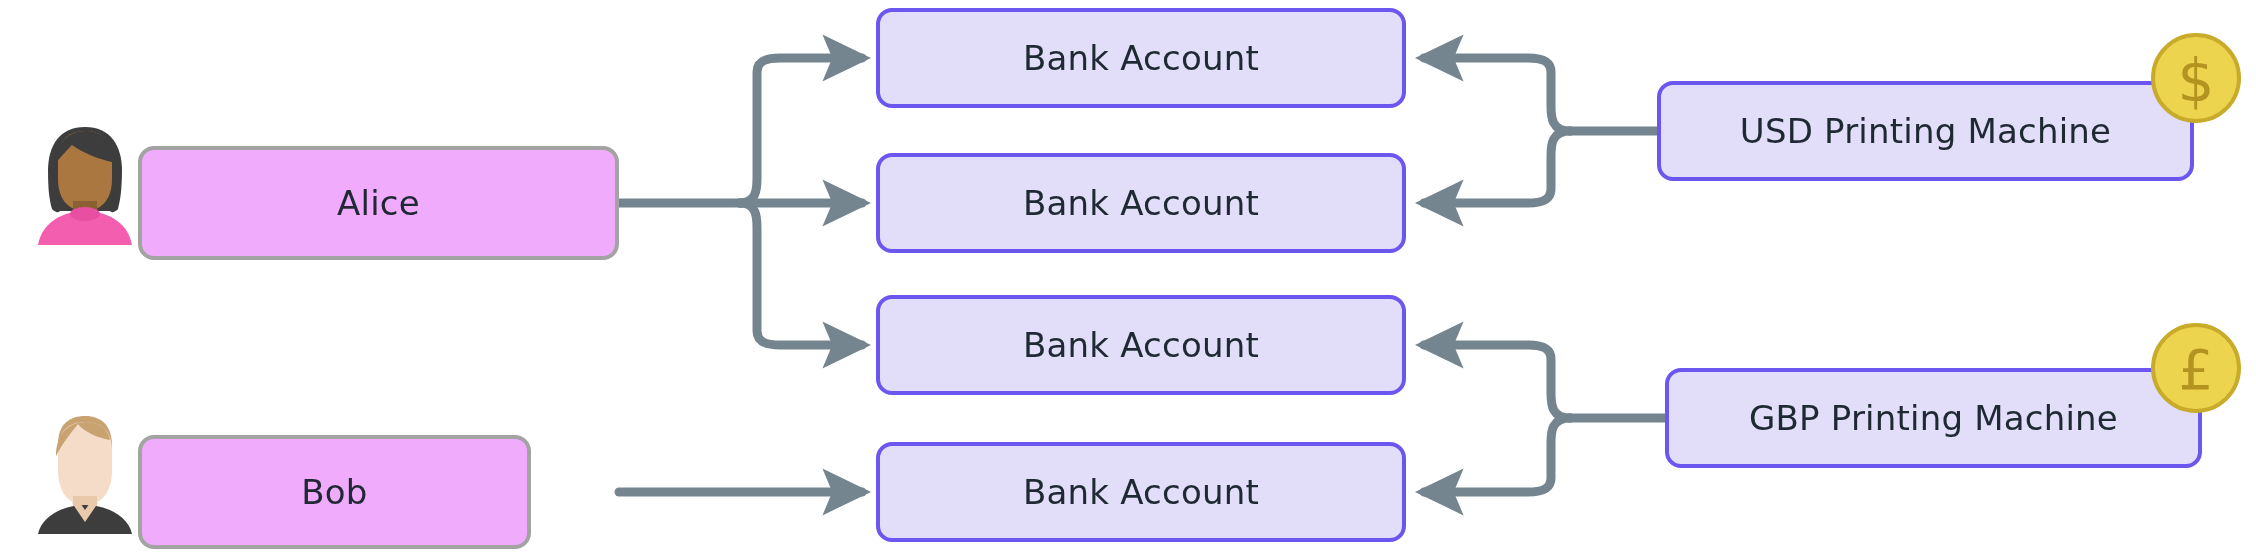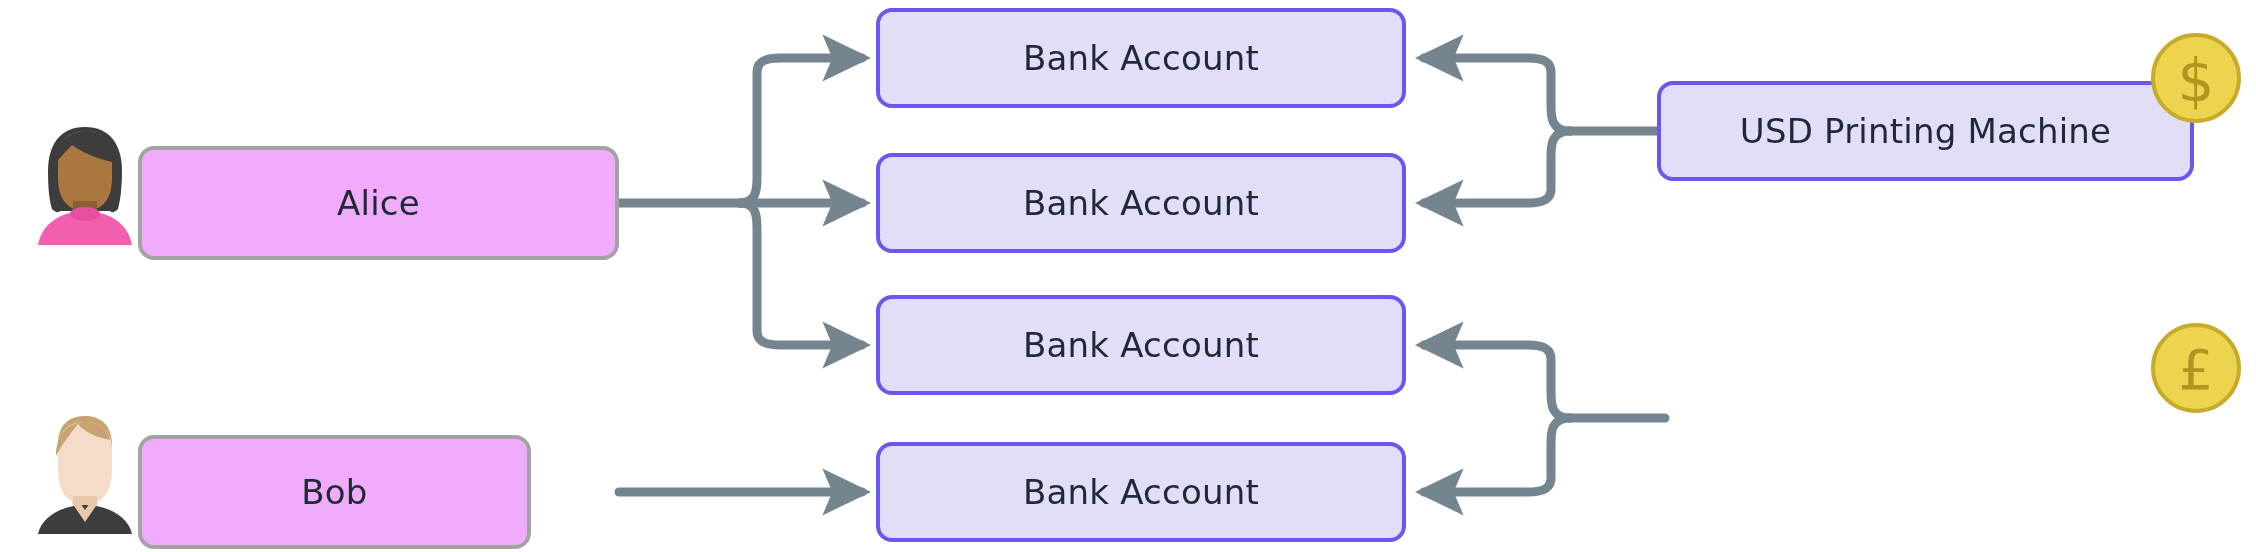--- a/index.html
+++ b/index.html
@@ -144,18 +144,21 @@
   </div>
 
   <div class="node machine-node" style="left:1616px; top:81px; width:537px; height:100px;margin-left:41px;">
     <span class="label">USD Printing Machine</span>
   </div>
   <svg class="coin" style="left:2150px; top:32px;" viewBox="0 0 92 92">
     <circle cx="46" cy="46" r="43" fill="#edd44f" stroke="#c8ab2a" stroke-width="4"></circle>
     <text x="46" y="69" text-anchor="middle" font-family="&quot;DejaVu Sans&quot;, sans-serif" font-size="58" fill="#b39420">$</text>
   </svg>
 
+  <div class="node machine-node" style="left:1665px; top:368px; width:537px; height:100px;">
+    <span class="label">GBP Printing Machine</span>
+  </div>
   <svg class="coin" style="left:2150px; top:322px;" viewBox="0 0 92 92">
     <circle cx="46" cy="46" r="43" fill="#edd44f" stroke="#c8ab2a" stroke-width="4"></circle>
     <text x="46" y="67" text-anchor="middle" font-family="&quot;DejaVu Sans&quot;, sans-serif" font-size="55" fill="#b39420">£</text>
   </svg>
 
 </div>
 
 </body></html>

